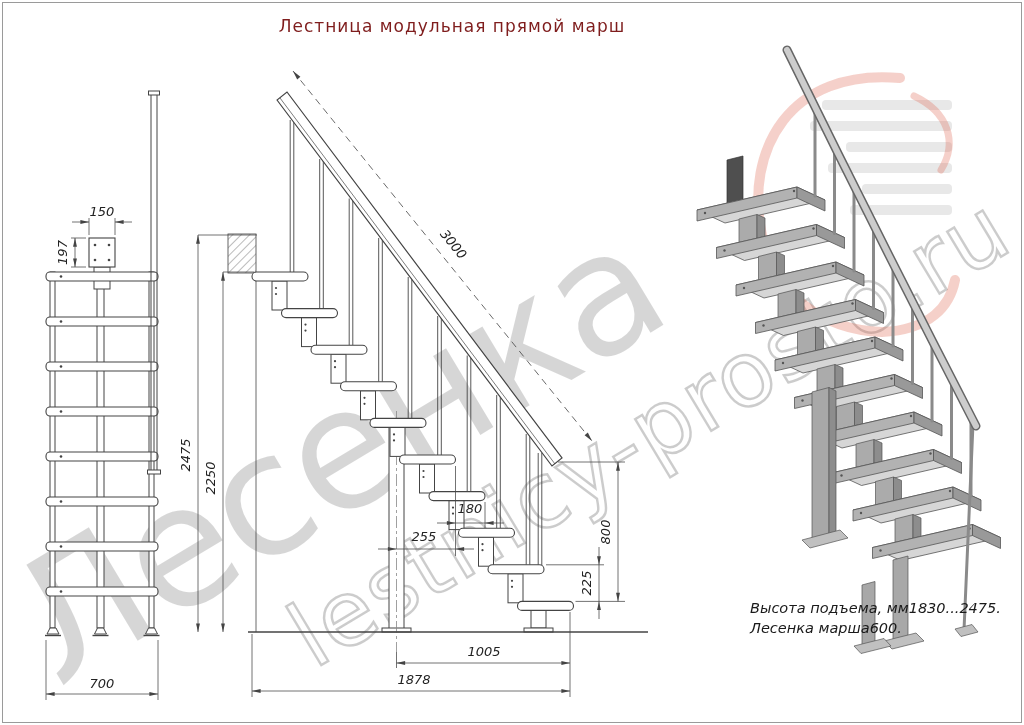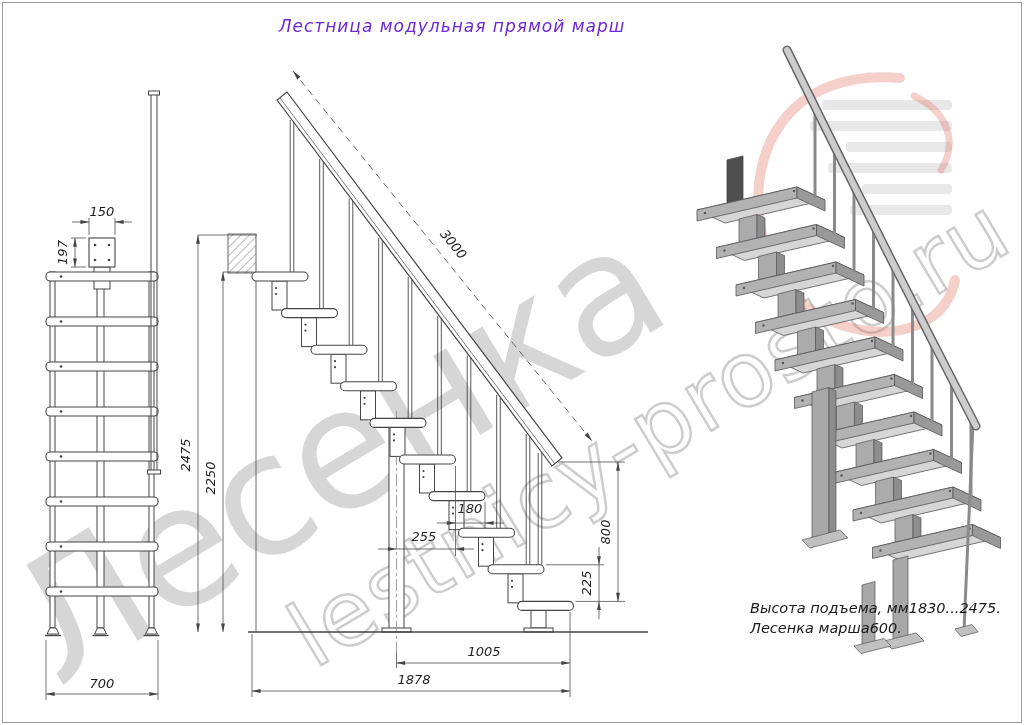--- a/index.html
+++ b/index.html
@@ -1,20 +1,20 @@
 <!DOCTYPE html>
 <html><head>
 <meta charset="utf-8">
 <style>
   html,body{margin:0;padding:0;background:#fff;}
   .page{position:relative;width:1024px;height:725px;background:#fff;overflow:hidden;
         font-family:"DejaVu Sans",sans-serif;}
   .frame{position:absolute;inset:2px;border:1px solid #9a9a9a;pointer-events:none;}
   .title{position:absolute;left:252px;top:16px;width:400px;text-align:center;
-         font-size:17px;font-style:italic;letter-spacing:1px;color:#6d28d9;white-space:nowrap;}
+         font-size:17px;letter-spacing:1px;color:#7f1d1d;white-space:nowrap;}
   .wm{position:absolute;line-height:1;white-space:nowrap;font-style:normal;pointer-events:none;}
   .wm-brand{left:28px;top:555px;font-size:168px;color:rgba(0,0,0,0.16);
             transform:rotate(-31deg);transform-origin:0 50%;letter-spacing:-3px;}
   .wm-site{left:298px;top:598px;font-size:90px;color:transparent;
            -webkit-text-stroke:2.5px rgba(0,0,0,0.20);
            transform:rotate(-31deg);transform-origin:0 50%;letter-spacing:2px;}
   svg.draw{position:absolute;left:0;top:0;}
   .spec{position:absolute;left:750px;top:599px;width:262px;font-style:italic;
         font-size:14.5px;color:#1a1a1a;}
   .spec .row{display:flex;justify-content:flex-start;line-height:19.5px;white-space:nowrap;}

